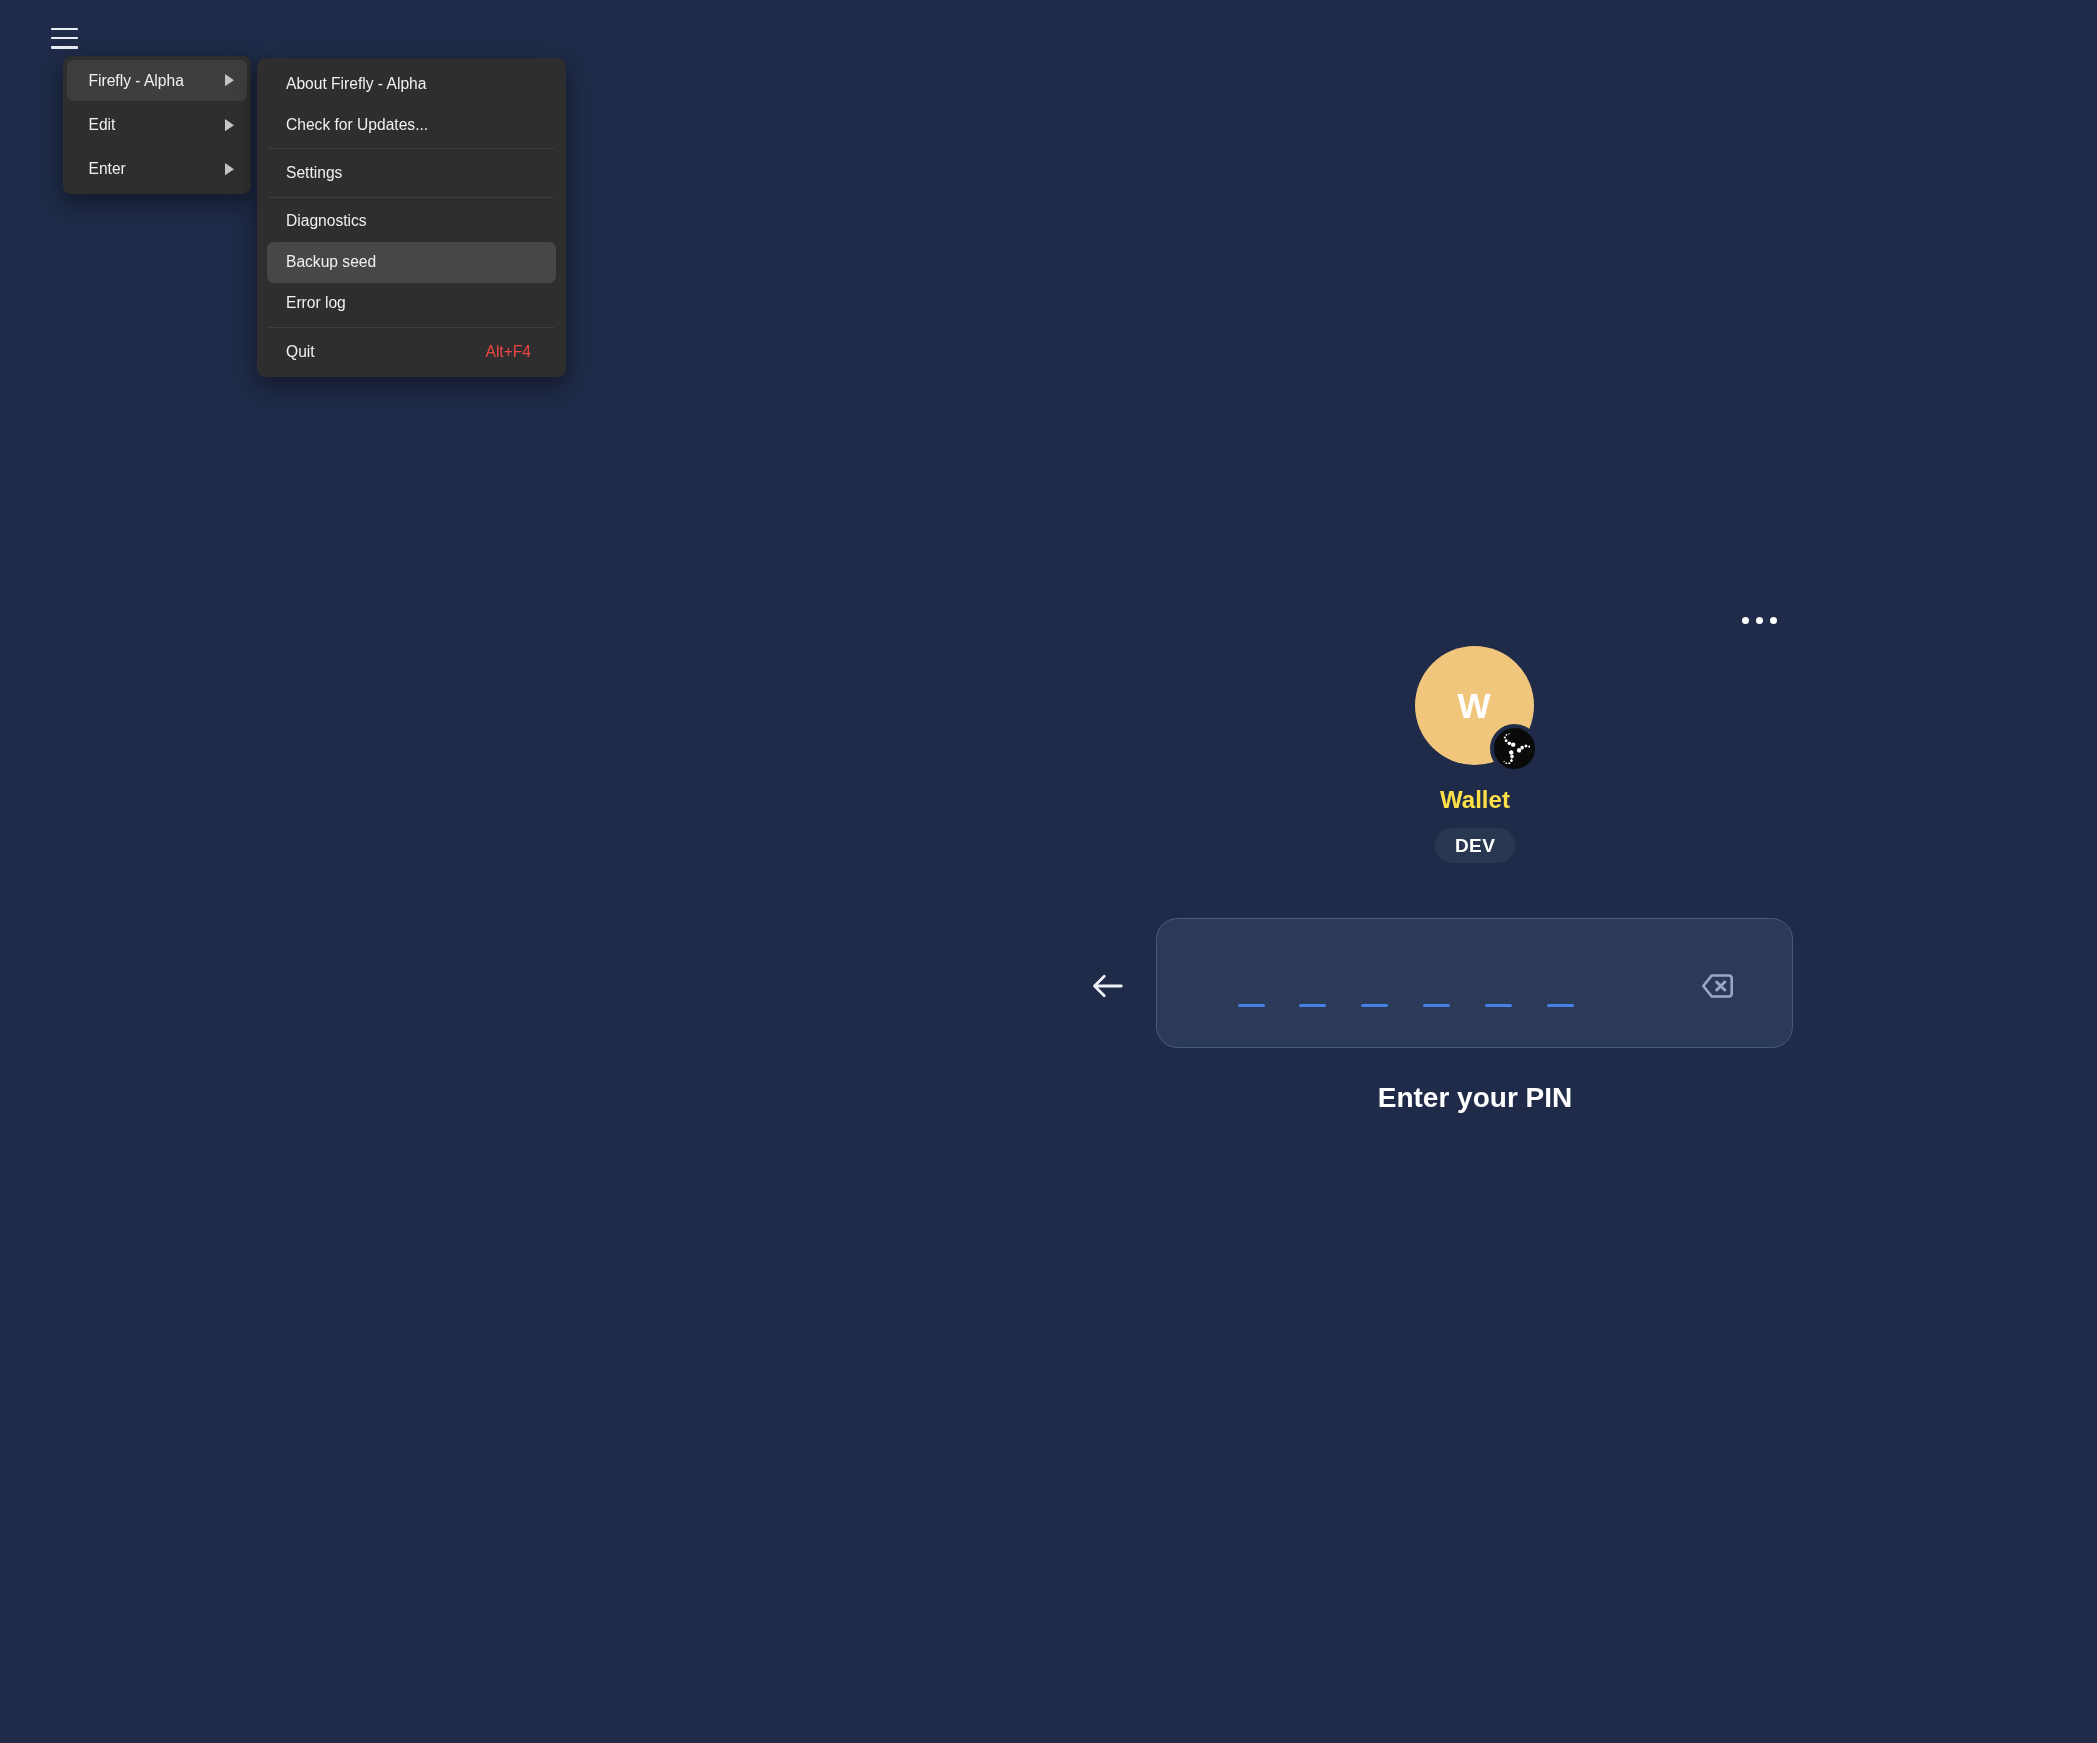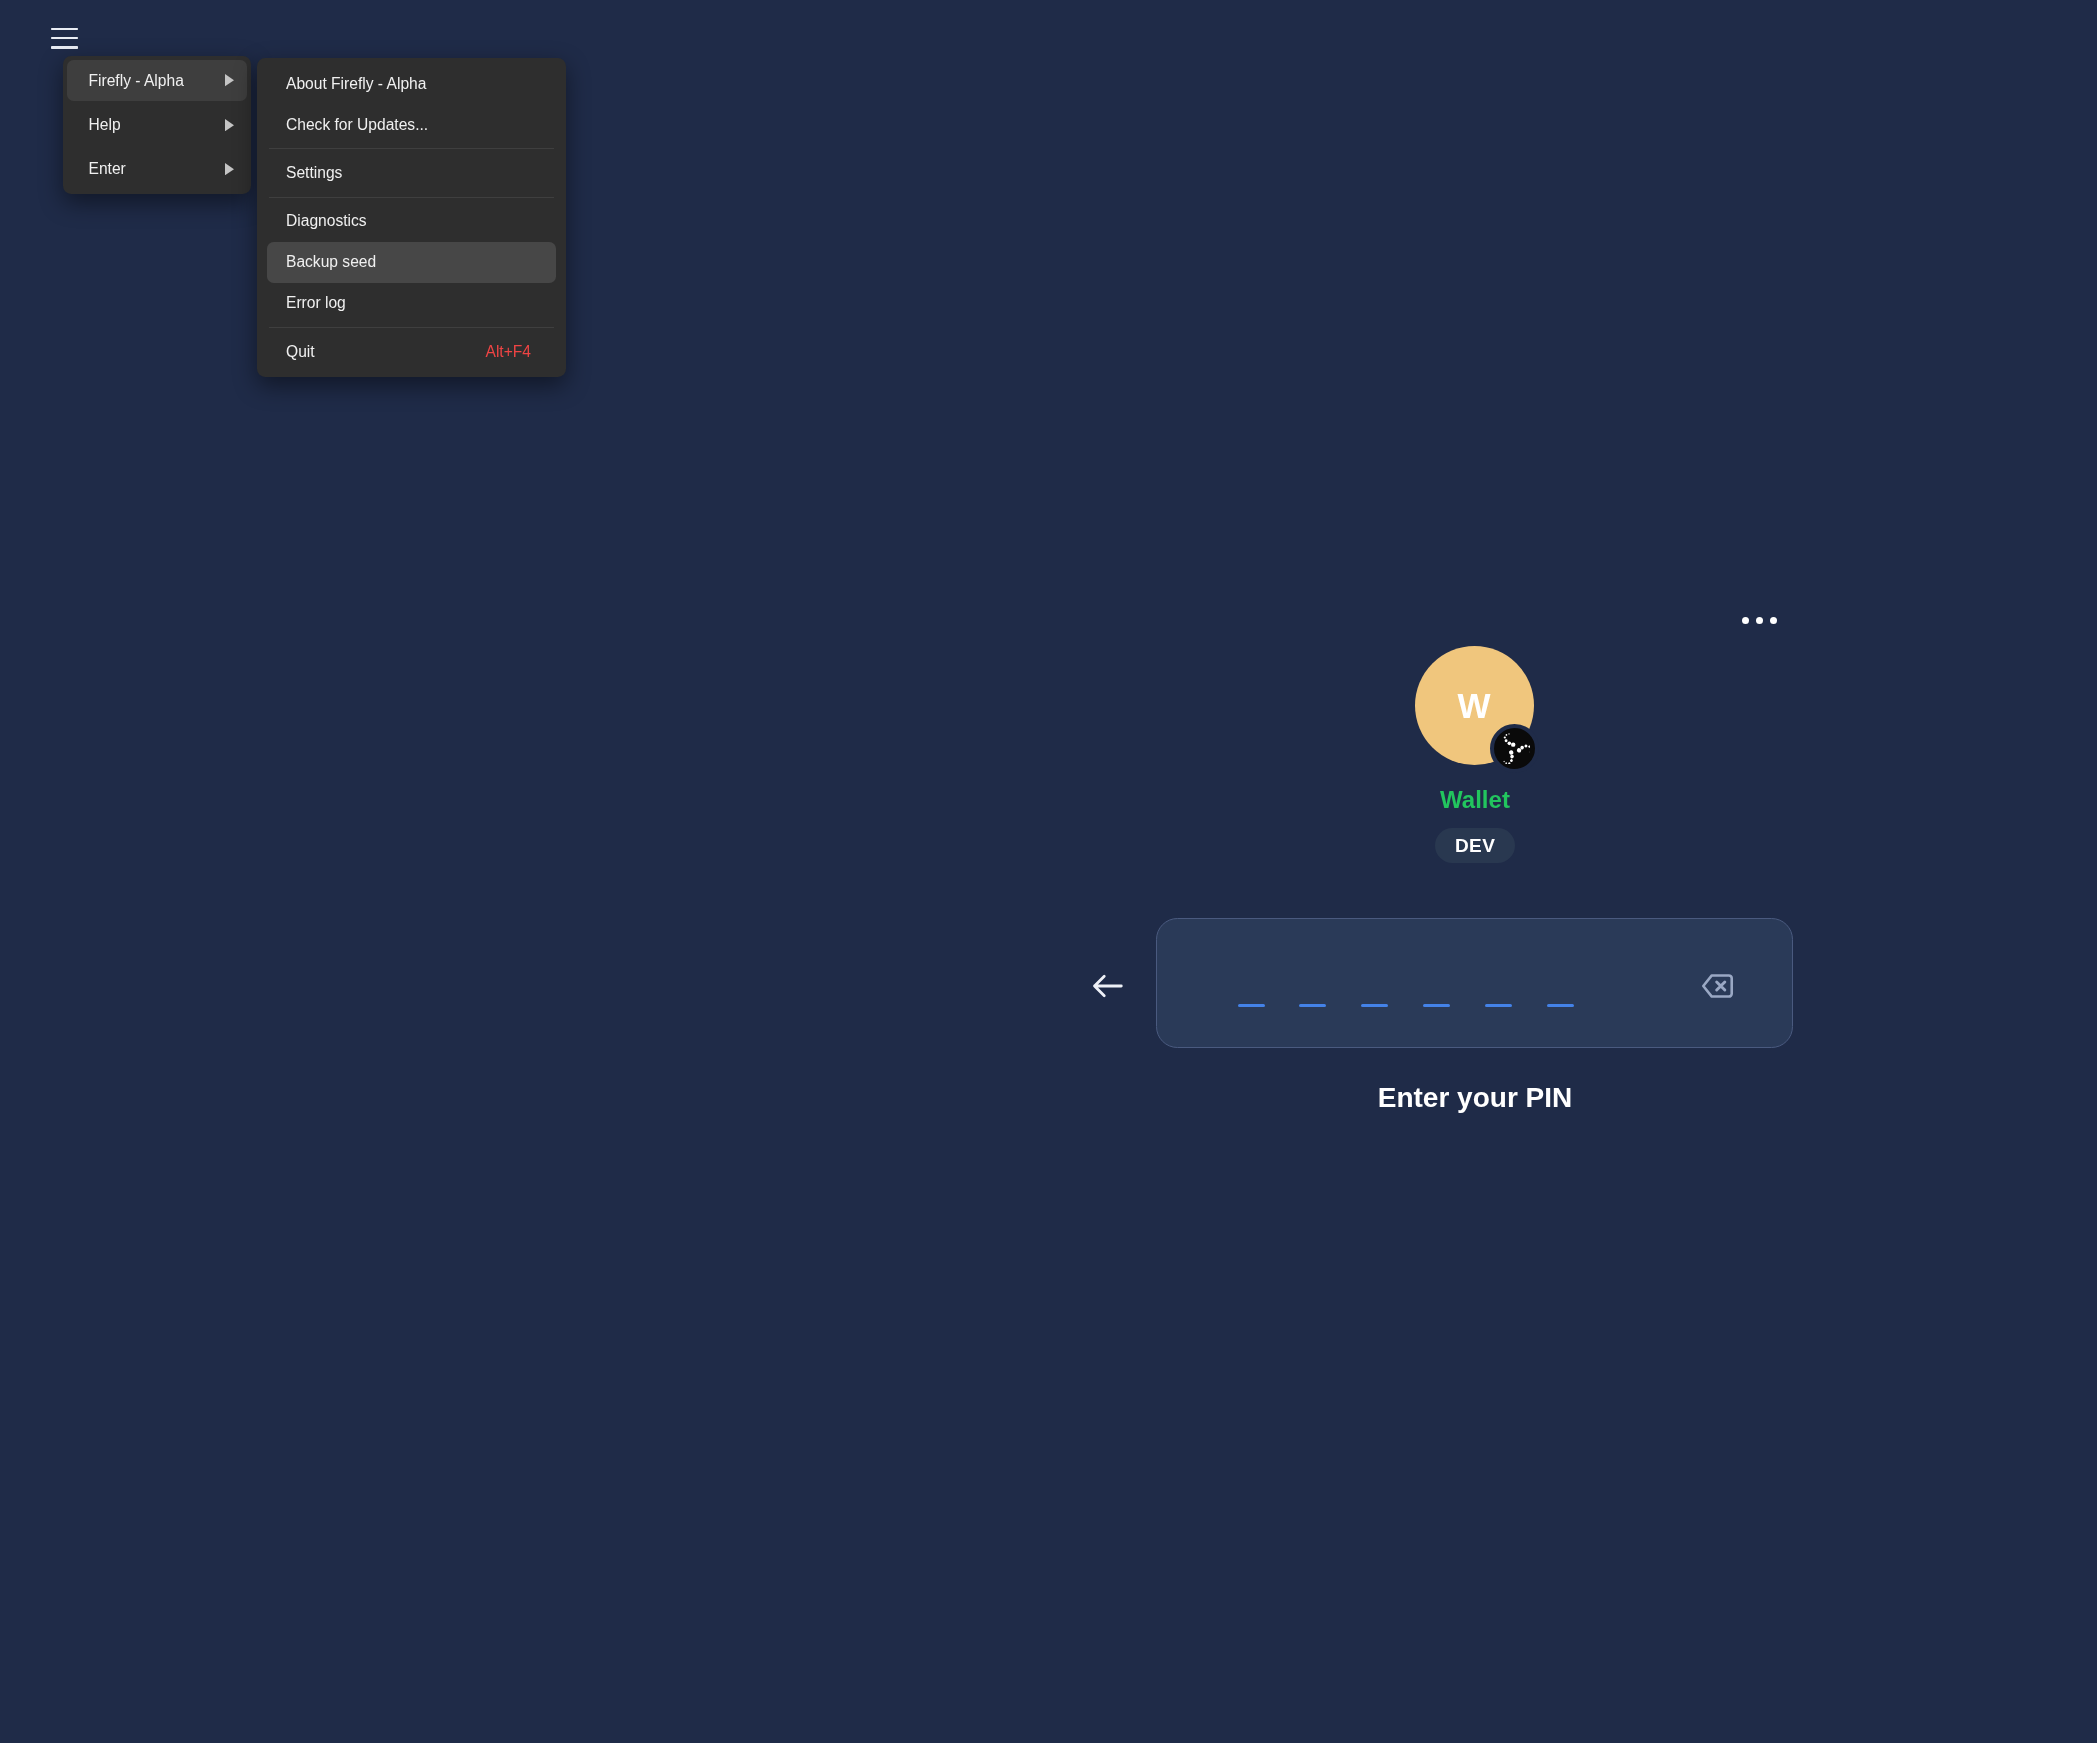--- a/index.html
+++ b/index.html
@@ -74,21 +74,21 @@
   }
   .net-badge {
     position: absolute; left: 1490px; top: 724px;
     width: 49px; height: 49px; border-radius: 50%;
     background: #0a0a0a; border: 4.1px solid #1f2b48;
     display: flex; align-items: center; justify-content: center;
   }
 
   .profile-name {
     position: absolute; left: 1372px; top: 786px; width: 206px;
-    text-align: center; font-size: 24px; font-weight: 700; color: #22c55e;
+    text-align: center; font-size: 24px; font-weight: 700; color: #fde047;
   }
   .dev-badge {
     position: absolute; left: 1435px; top: 828px;
     height: 35px; min-width: 79px; padding: 0 20px;
     border-radius: 18px; background: #293850;
     display: inline-flex; align-items: center; justify-content: center;
     font-size: 19px; font-weight: 700; color: #ffffff; letter-spacing: 0.4px;
   }
 
   .back-btn {
@@ -138,21 +138,21 @@
 <div class="menu-panel menu-root">
   <div class="menu-row highlight">
     <span class="mlabel">Firefly - Alpha</span>
     <span class="arrow">
       <svg width="9" height="12.3" viewBox="0 0 11 15">
           <polygon points="0,0 11,7.5 0,15" fill="#c4c4c4"></polygon>
         </svg>
     </span>
   </div>
   <div class="menu-row">
-    <span class="mlabel">Help</span>
+    <span class="mlabel">Edit</span>
     <span class="arrow">
       <svg width="9" height="12.3" viewBox="0 0 11 15">
           <polygon points="0,0 11,7.5 0,15" fill="#c4c4c4"></polygon>
         </svg>
     </span>
   </div>
   <div class="menu-row">
     <span class="mlabel">Enter</span>
     <span class="arrow">
       <svg width="9" height="12.3" viewBox="0 0 11 15">

